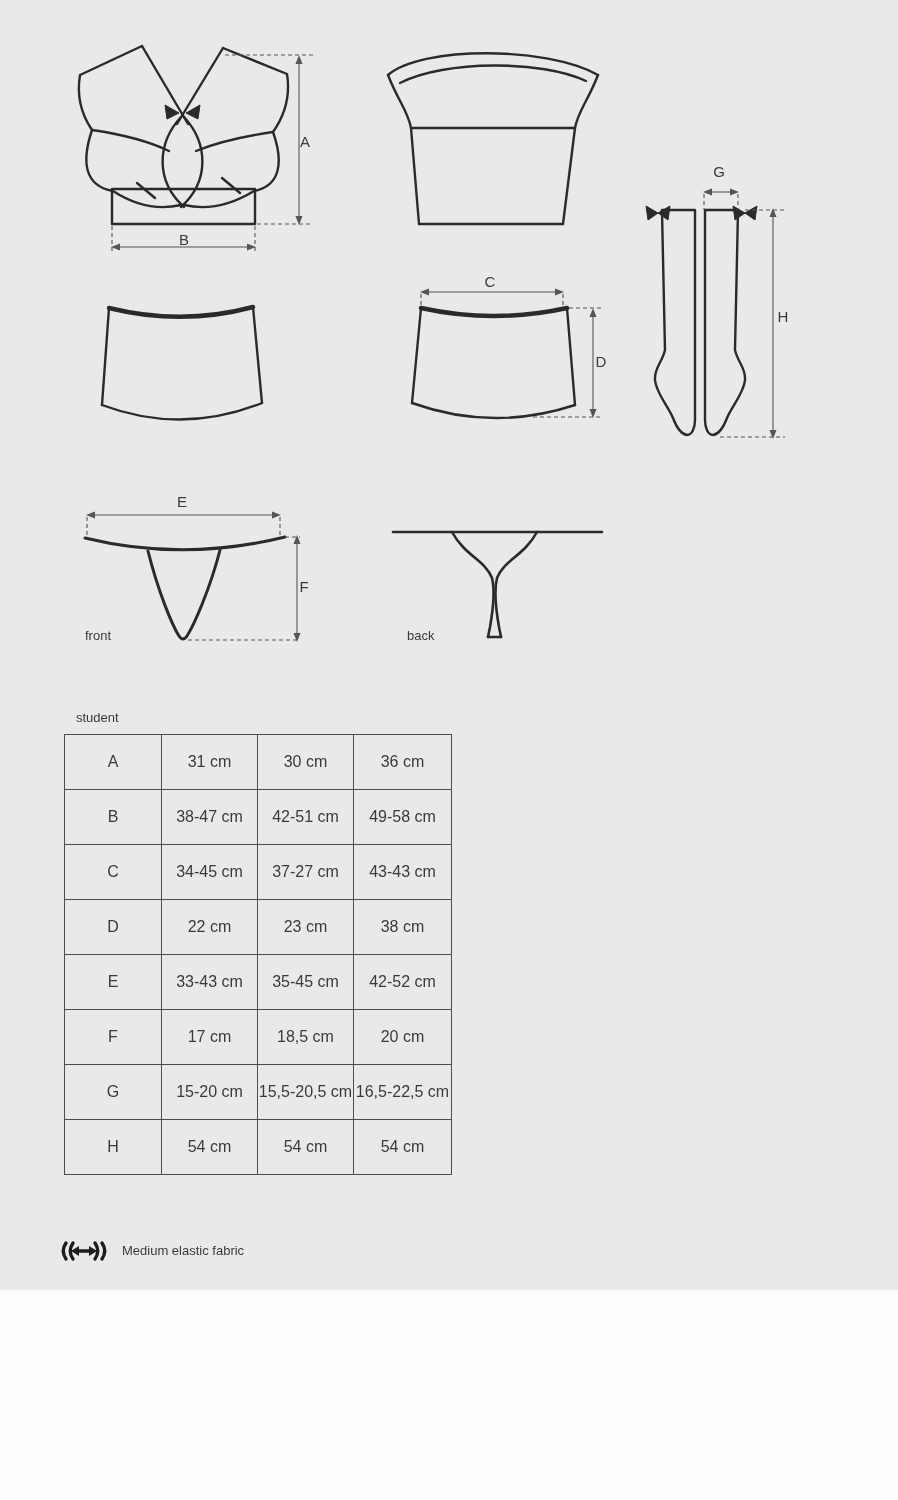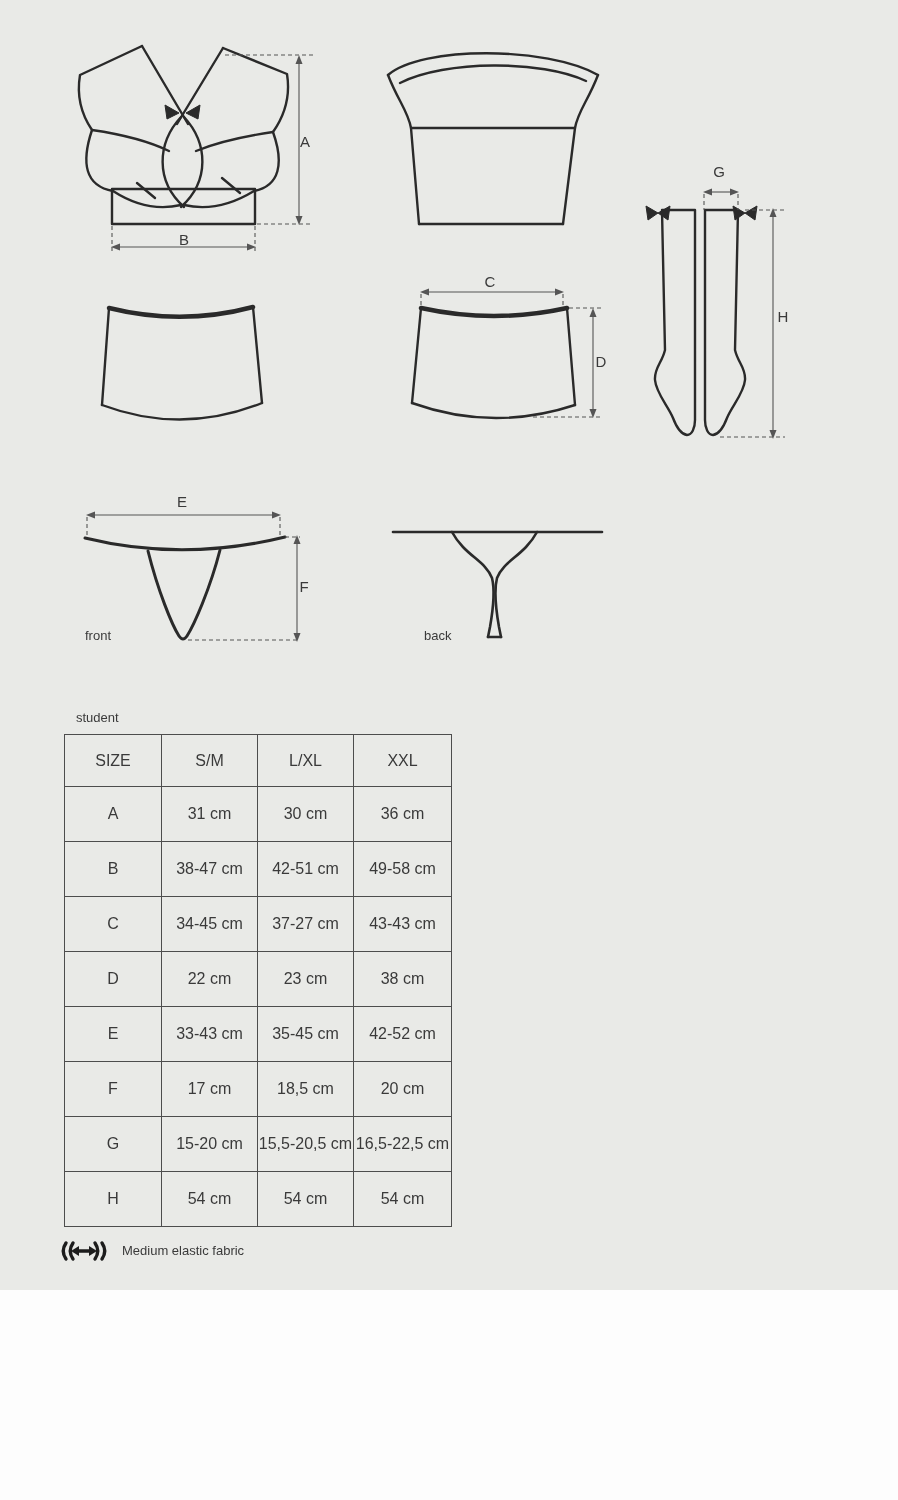--- a/index.html
+++ b/index.html
@@ -132,38 +132,32 @@
   <span class="dim-label" style="left:305px;top:134px">A</span>
   <span class="dim-label" style="left:184px;top:232px">B</span>
   <span class="dim-label" style="left:490px;top:274px">C</span>
   <span class="dim-label" style="left:601px;top:354px">D</span>
   <span class="dim-label" style="left:182px;top:494px">E</span>
   <span class="dim-label" style="left:304px;top:579px">F</span>
   <span class="dim-label" style="left:719px;top:164px">G</span>
   <span class="dim-label" style="left:783px;top:309px">H</span>
 
   <span class="txt" style="left:85px;top:627px">front</span>
-  <span class="txt" style="left:424px;top:627px">back</span>
+  <span class="txt" style="left:407px;top:627px">back</span>
 
   <span class="txt" style="left:76px;top:709px">student</span>
 
   <table class="size">
     <colgroup>
         <col style="width:97px">
         <col style="width:96px">
         <col style="width:96px">
         <col style="width:98px">
       </colgroup>
     <tbody>
-        <tr class="hdr">
-      <th>SIZE</th>
-      <th>S/M</th>
-      <th>L/XL</th>
-      <th>XXL</th>
-    </tr>
     <tr class="row">
       <td>A</td>
       <td>31 cm</td>
       <td>30 cm</td>
       <td>36 cm</td>
     </tr>
     <tr class="row">
       <td>B</td>
       <td>38-47 cm</td>
       <td>42-51 cm</td>

